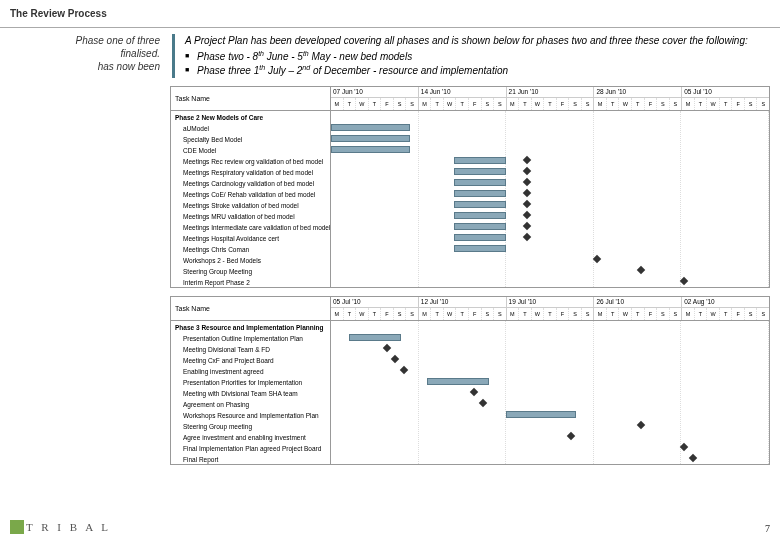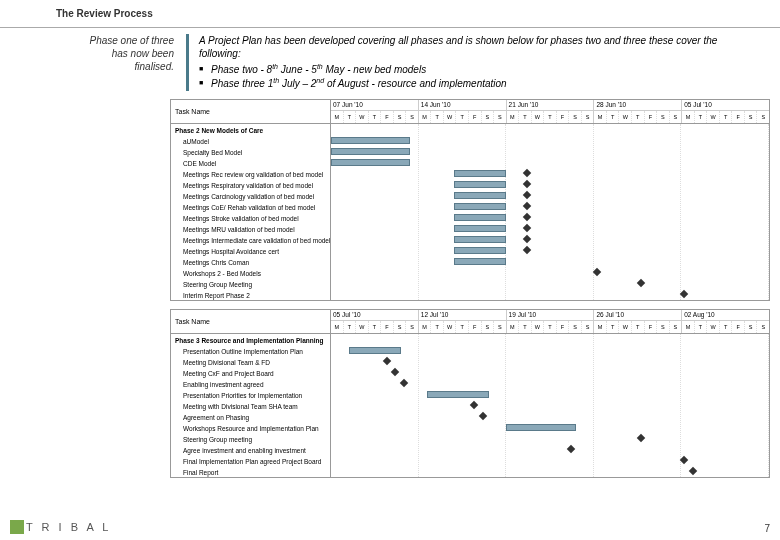--- a/index.html
+++ b/index.html
@@ -1,21 +1,21 @@
 <!DOCTYPE html>
 <html><head>
 <meta charset="utf-8">
 <style>
   * { box-sizing: border-box; margin: 0; padding: 0; }
   body { width: 780px; height: 540px; background: #fff; font-family: Arial, sans-serif; color: #000; position: relative; overflow: hidden; }
-  .page-header { padding: 8px 26px 4px 10px; margin-left: 46px; }
+  .page-header { padding: 8px 26px 4px 10px; }
   .review-process { font-size: 10px; font-weight: bold; color: #333; }
   .page-title { font-size: 18px; font-weight: bold; color: #1a3a52; margin-top: 2px; }
   .divider { border-bottom: 1px solid #aaa; margin: 4px 0 6px 0; }
-  .intro-row { display: flex; padding: 0 24px; gap: 10px; }
+  .intro-row { display: flex; padding: 0 10px; gap: 10px; }
   .phase-note { width: 150px; text-align: right; font-size: 10px; font-style: italic; color: #333; line-height: 1.3; position: relative; }
   .vbar { width: 3px; background: #4a7a8a; margin-left: 2px; }
   .intro-text { flex: 1; font-size: 10px; line-height: 1.3; font-style: italic; }
   .intro-text ul { list-style: none; margin-top: 2px; }
   .intro-text li { position: relative; padding-left: 12px; }
   .intro-text li:before { content: "■"; position: absolute; left: 0; font-size: 7px; top: 2px; }
   sup { font-size: 7px; }
   .gantt-wrap { margin: 8px 10px 4px 170px; border: 1px solid #999; }
   .gantt { display: flex; font-size: 7px; }
   .task-col { width: 160px; border-right: 1px solid #999; }
@@ -30,46 +30,46 @@
   .week-label { font-size: 6.5px; padding: 1px 2px; border-bottom: 1px solid #ccc; height: 11px; }
   .day-row { display: flex; height: 12px; }
   .day { flex: 1; border-right: 1px dotted #ddd; font-size: 5.5px; text-align: center; line-height: 12px; }
   .day:last-child { border-right: none; }
   .chart-body { position: relative; }
   .chart-body .brow { height: 11px; position: relative; }
   .grid-overlay { position: absolute; inset: 0; display: flex; pointer-events: none; }
   .grid-overlay .gw { flex: 1; border-right: 1px dotted #ddd; }
   .bar { position: absolute; height: 7px; top: 2px; background: #8aa8b8; border: 1px solid #5a7a8a; }
   .milestone { position: absolute; width: 6px; height: 6px; background: #333; transform: rotate(45deg); top: 2px; }
-  .footer { position: absolute; bottom: 6px; left: 10px; right: 10px; display: flex; justify-content: space-between; align-items: flex-end; }
+  .footer { position: absolute; bottom: 6px; left: 10px; right: 10px; display: flex; justify-content: space-between; align-items: flex-end; font-family: Liberation Serif, serif; }
   .logo { display: flex; gap: 2px; align-items: center; }
   .logo-icon { width: 14px; height: 14px; background: #7aa84a; display: inline-block; }
   .logo-text { font-size: 11px; letter-spacing: 3px; color: #555; font-weight: 300; }
   .page-num { font-size: 10px; color: #333; }
 </style>
 </head>
 <body>
 
 <div class="page-header">
   <div class="review-process">The Review Process</div>
 </div>
 <div class="divider"></div>
 
 <div class="intro-row">
   <div class="phase-note">
     <div>Phase one of three</div>
+    <div>finalised.</div>
     <div>has now been</div>
-    <div>finalised.</div>
   </div>
   <div class="vbar"></div>
   <div class="intro-text">
     <div>A Project Plan has been developed covering all phases and is shown below for phases two and three these cover the following:</div>
     <ul>
       <li><span>Phase two - 8</span><sup>th</sup><span> June - 5</span><sup>th</sup><span> May - new bed models</span></li>
-      <li><span>Phase three 1</span><sup>th</sup><span> July – 2</span><sup>nd</sup><span> of August - resource and implementation</span></li>
+      <li><span>Phase three 1</span><sup>th</sup><span> July – 2</span><sup>nd</sup><span> of December - resource and implementation</span></li>
     </ul>
   </div>
 </div>
 
 <div class="gantt-wrap">
   <div class="gantt">
     <div class="task-col">
       <div class="th">Task Name</div>
       <div id="g1-tasks">
           <div class="row bold">Phase 2 New Models of Care</div>

